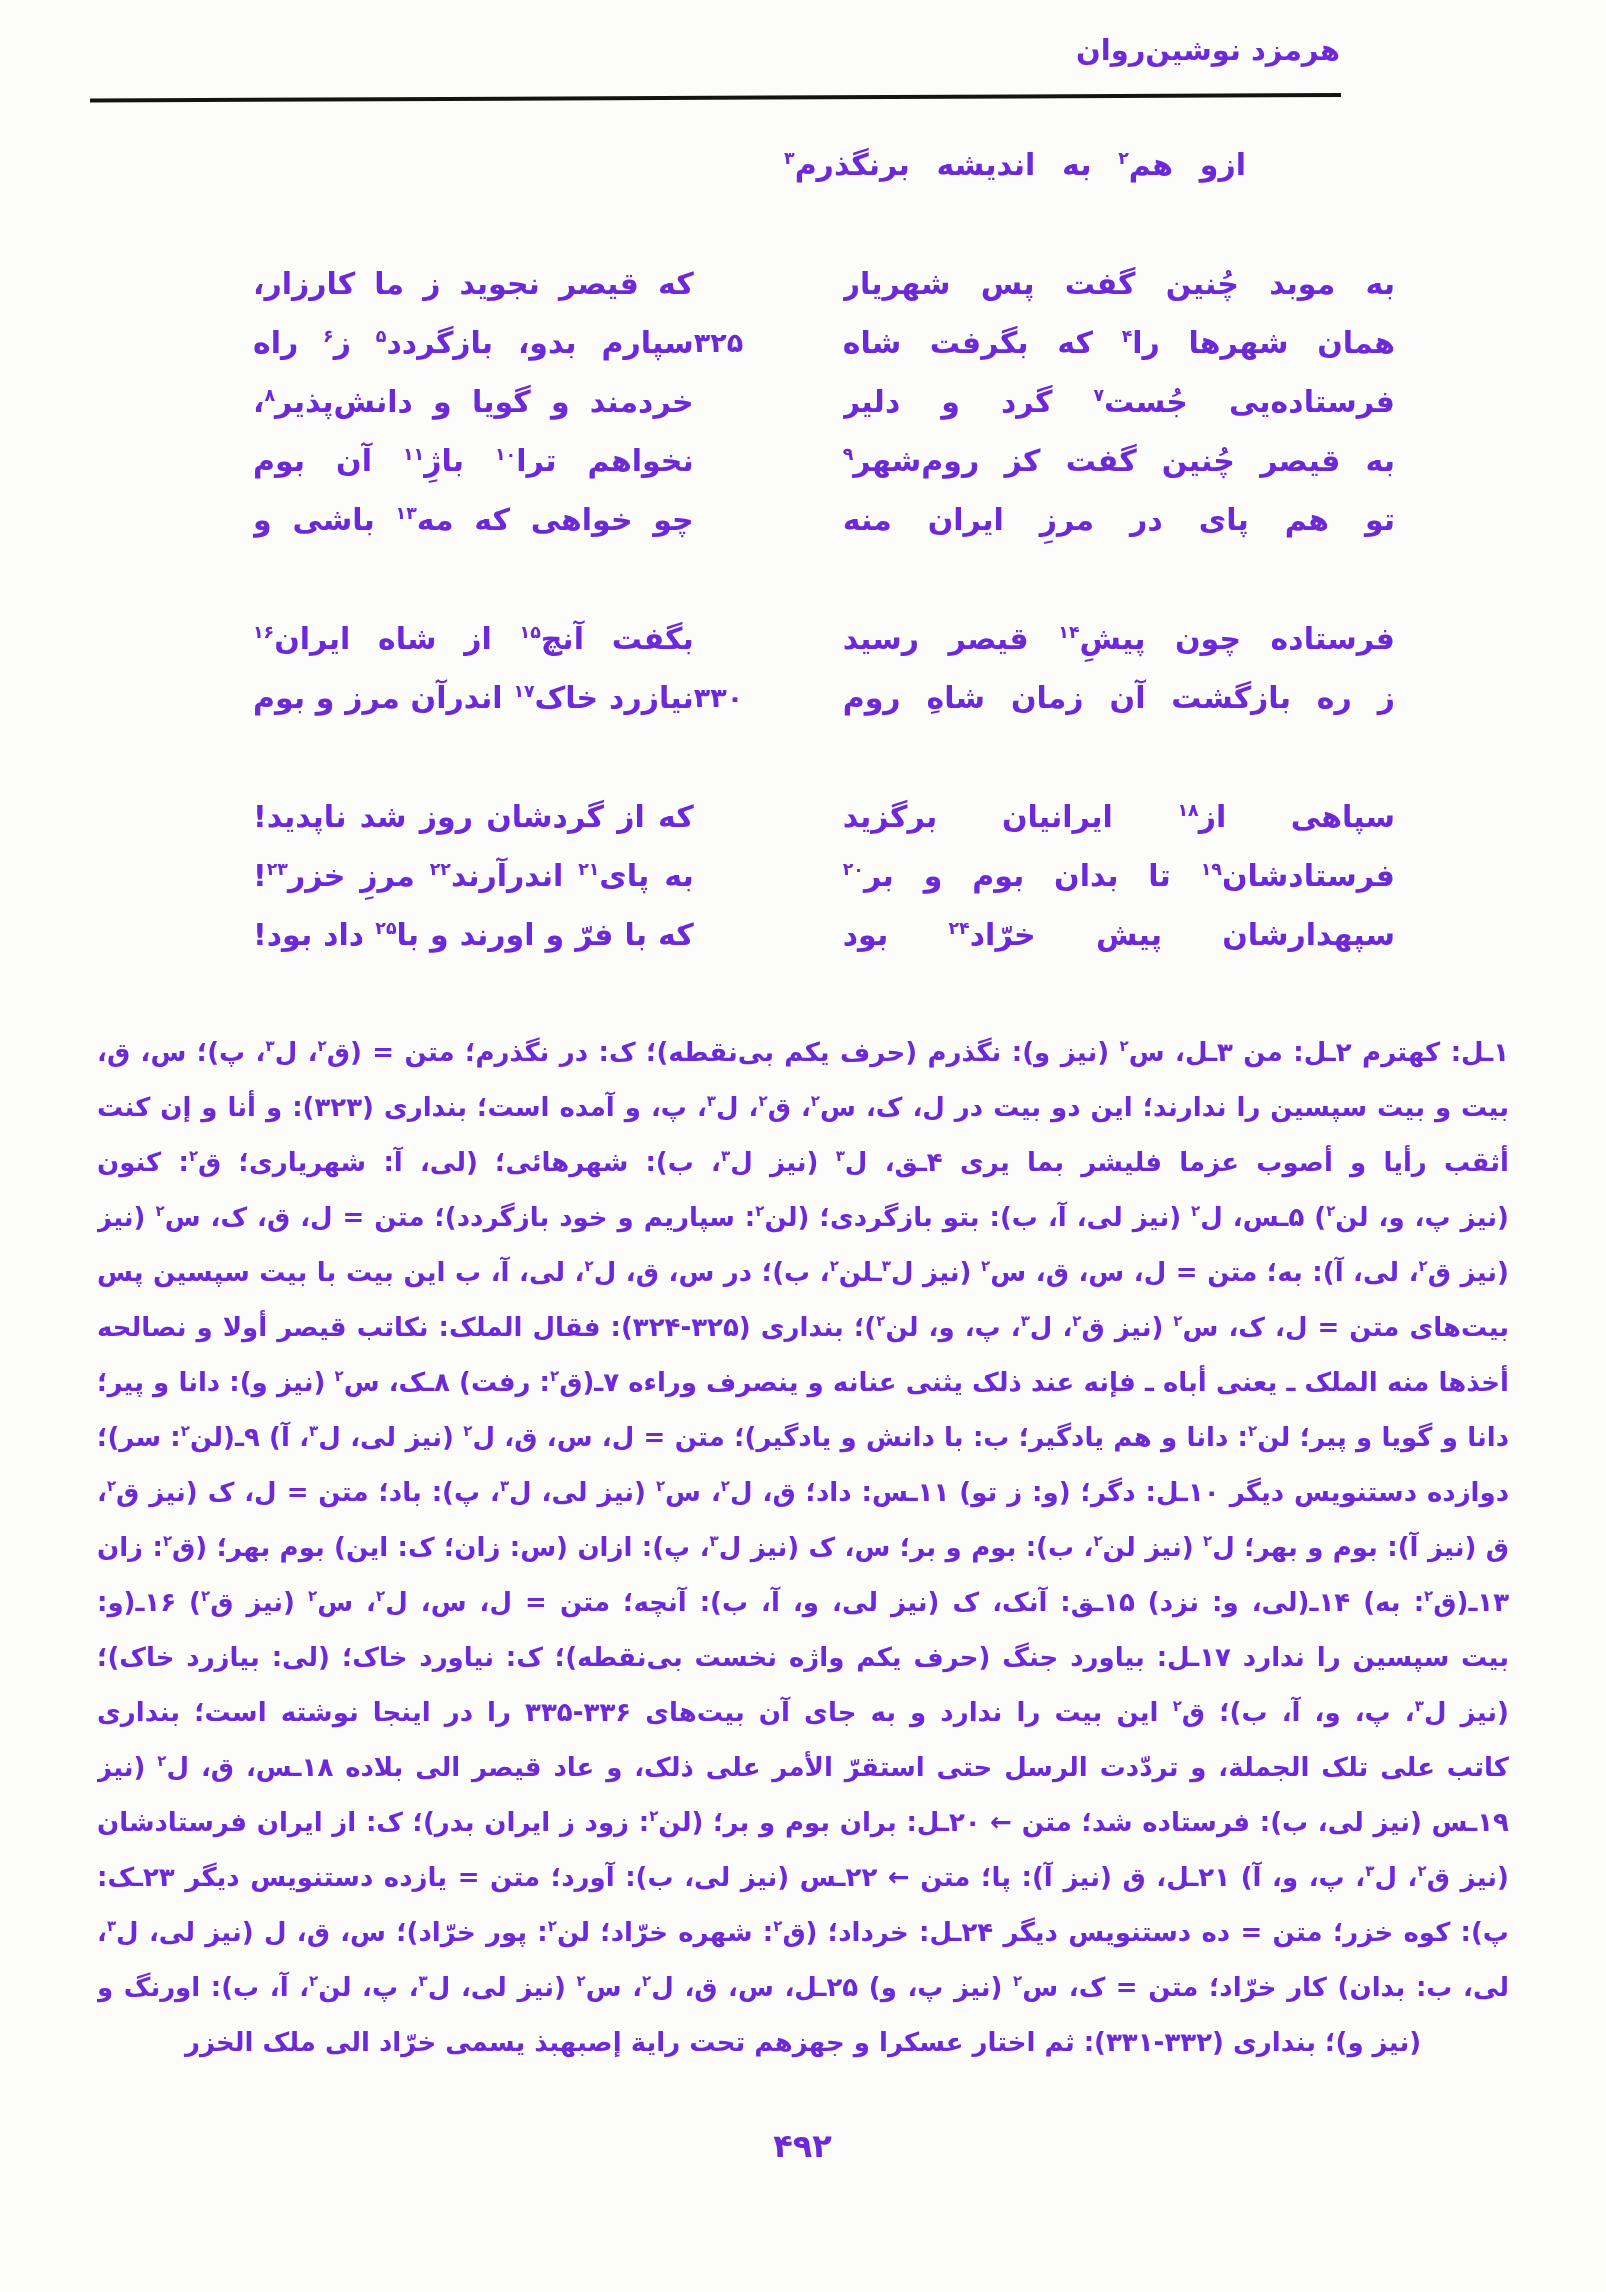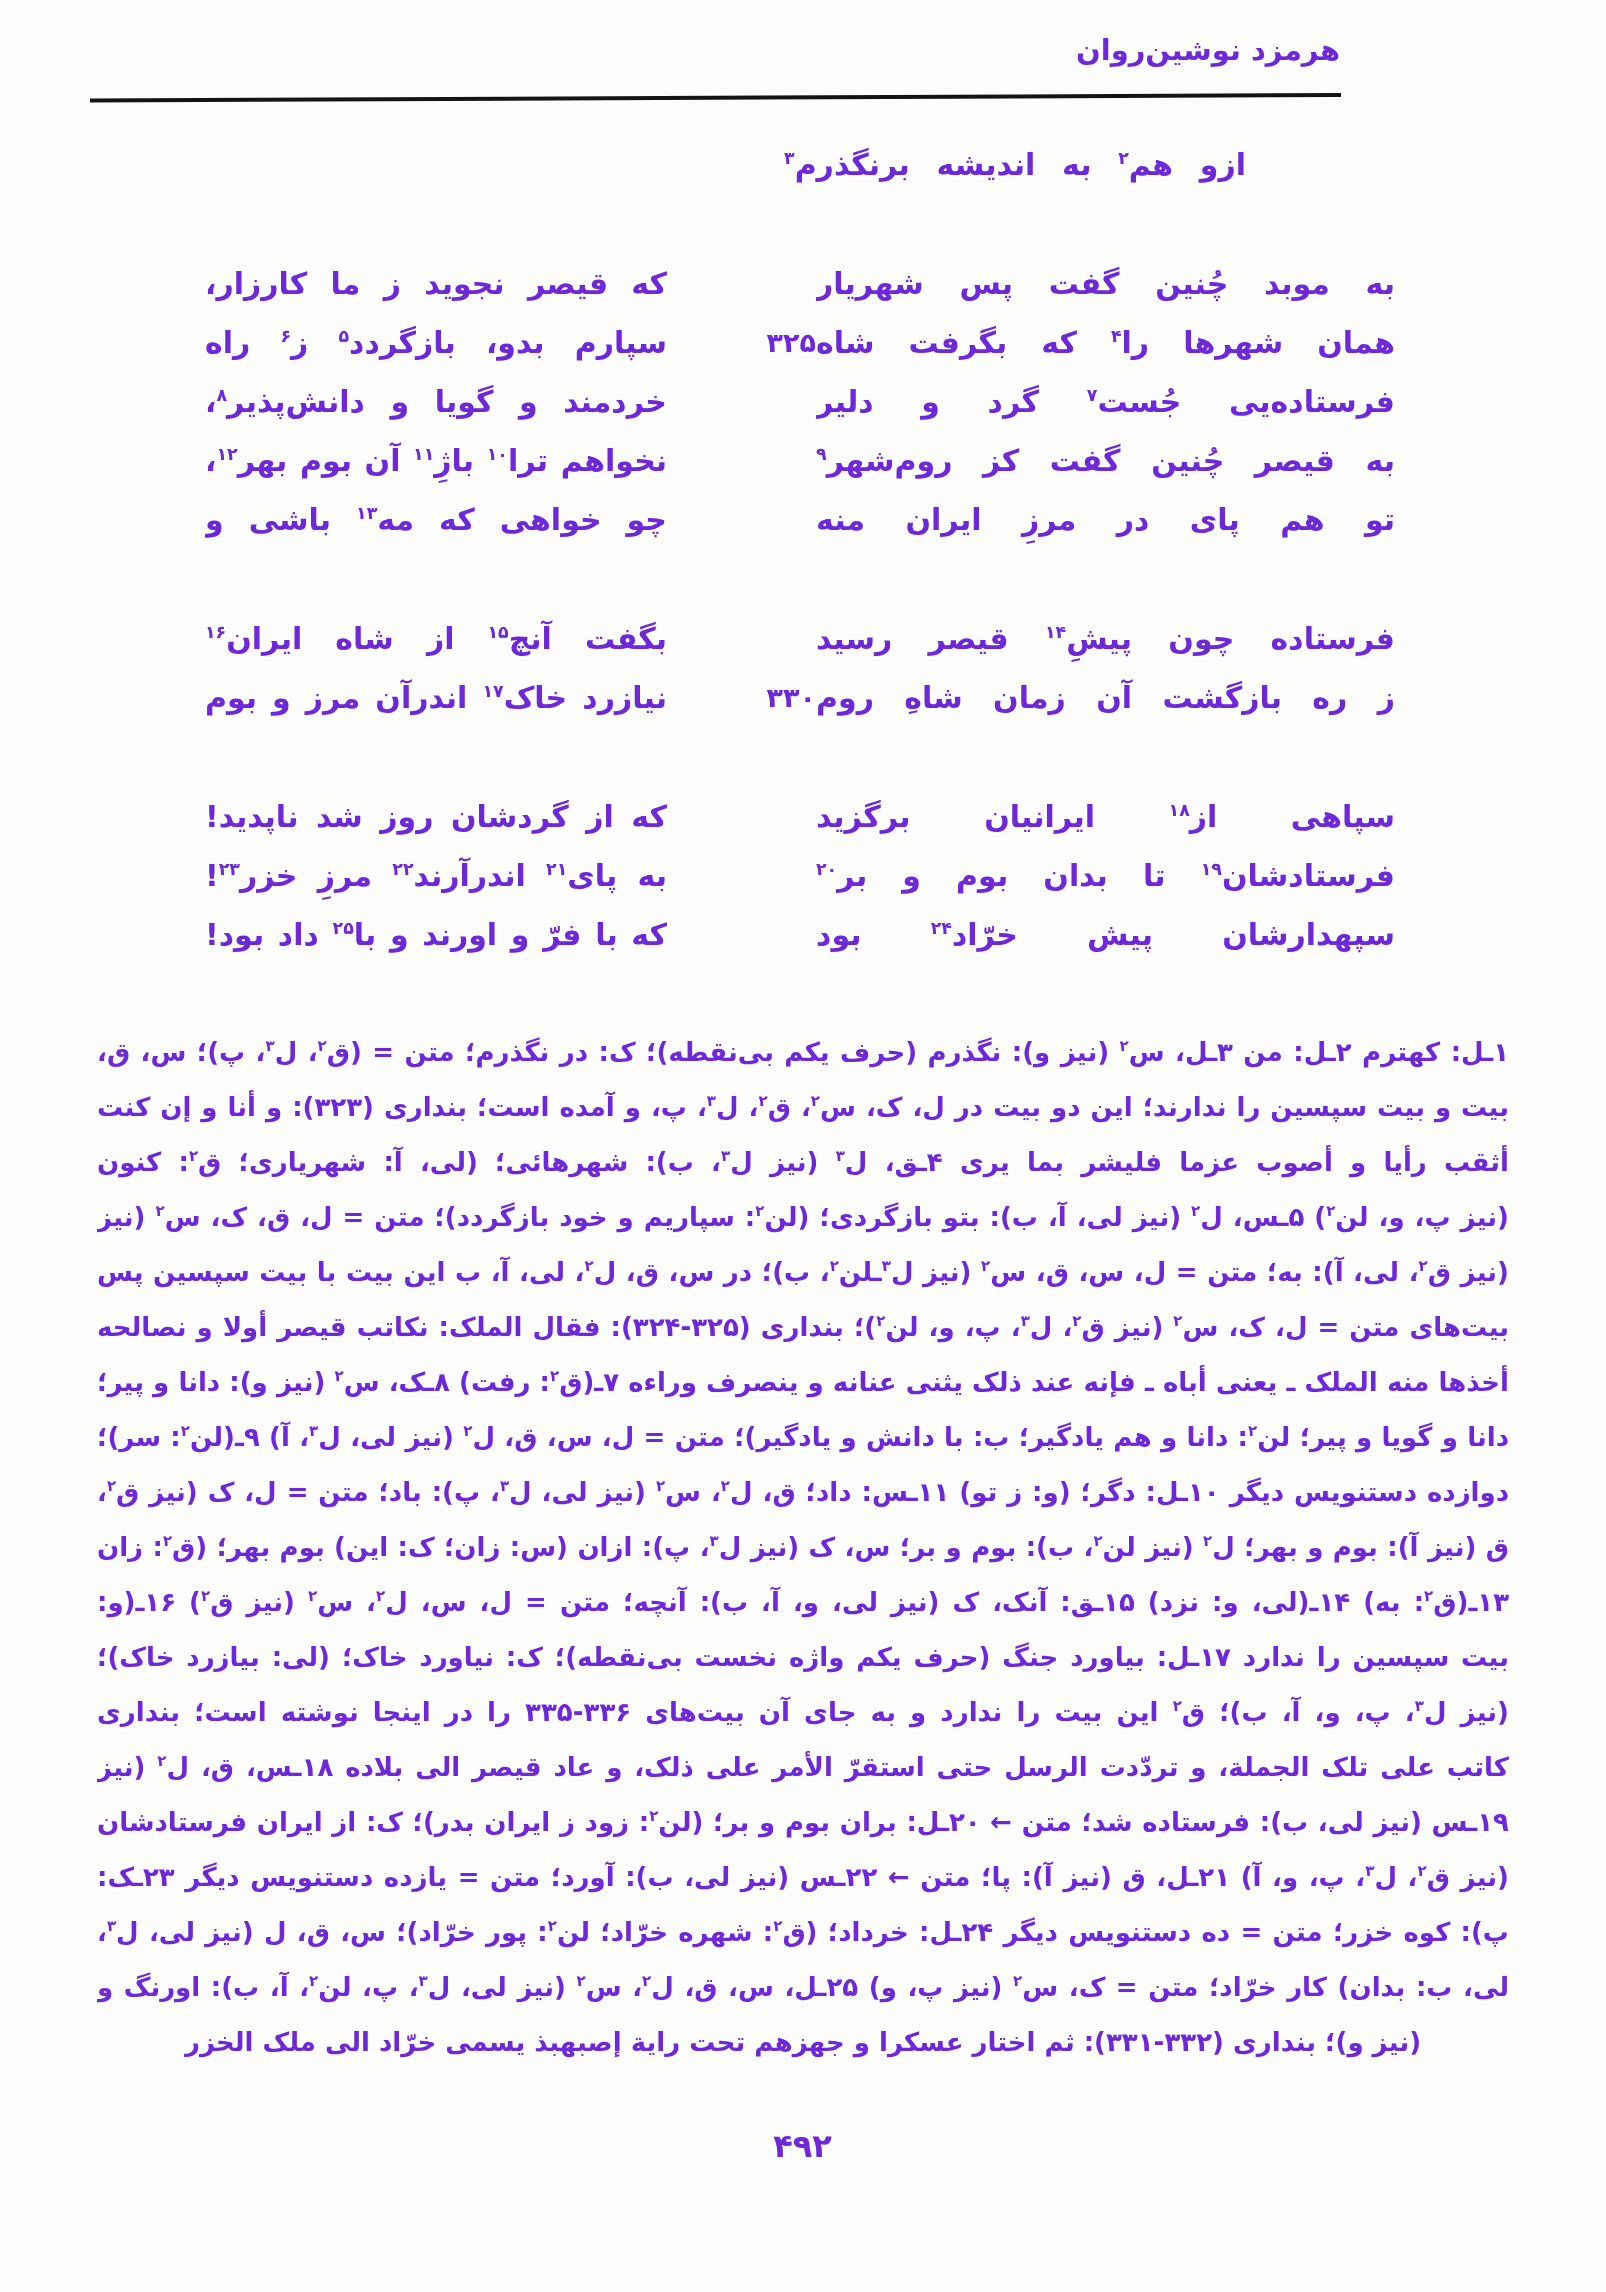--- a/index.html
+++ b/index.html
@@ -26,24 +26,24 @@
   
   .poem{position:absolute;top:135px;right:211px;width:1190px;}
   .stanza + .stanza{margin-top:60px;}
   .row{display:flex;height:59px;}
   .hemi{
     font-size:30px;font-weight:bold;line-height:59px;
     text-align:justify;text-align-last:justify;
     overflow:hidden;
   }
   .hemi-r{width:579px;}
-  .hemi-l{width:462px;}
+  .hemi-l{width:462px;margin-left:48px;}
   .vnum{
     width:149px;font-size:27px;font-weight:bold;line-height:59px;
-    text-align:right;flex:none;
+    text-align:left;flex:none;
   }
   sup{font-size:58%;line-height:0;vertical-align:super;}
   
   .footnotes{position:absolute;top:1025px;right:97px;width:1412px;}
   .fline{
     font-size:26px;font-weight:bold;line-height:55px;height:55px;
     text-align:justify;text-align-last:justify;overflow:hidden;
   }
   .fline-center{text-align:center;text-align-last:center;}
   

